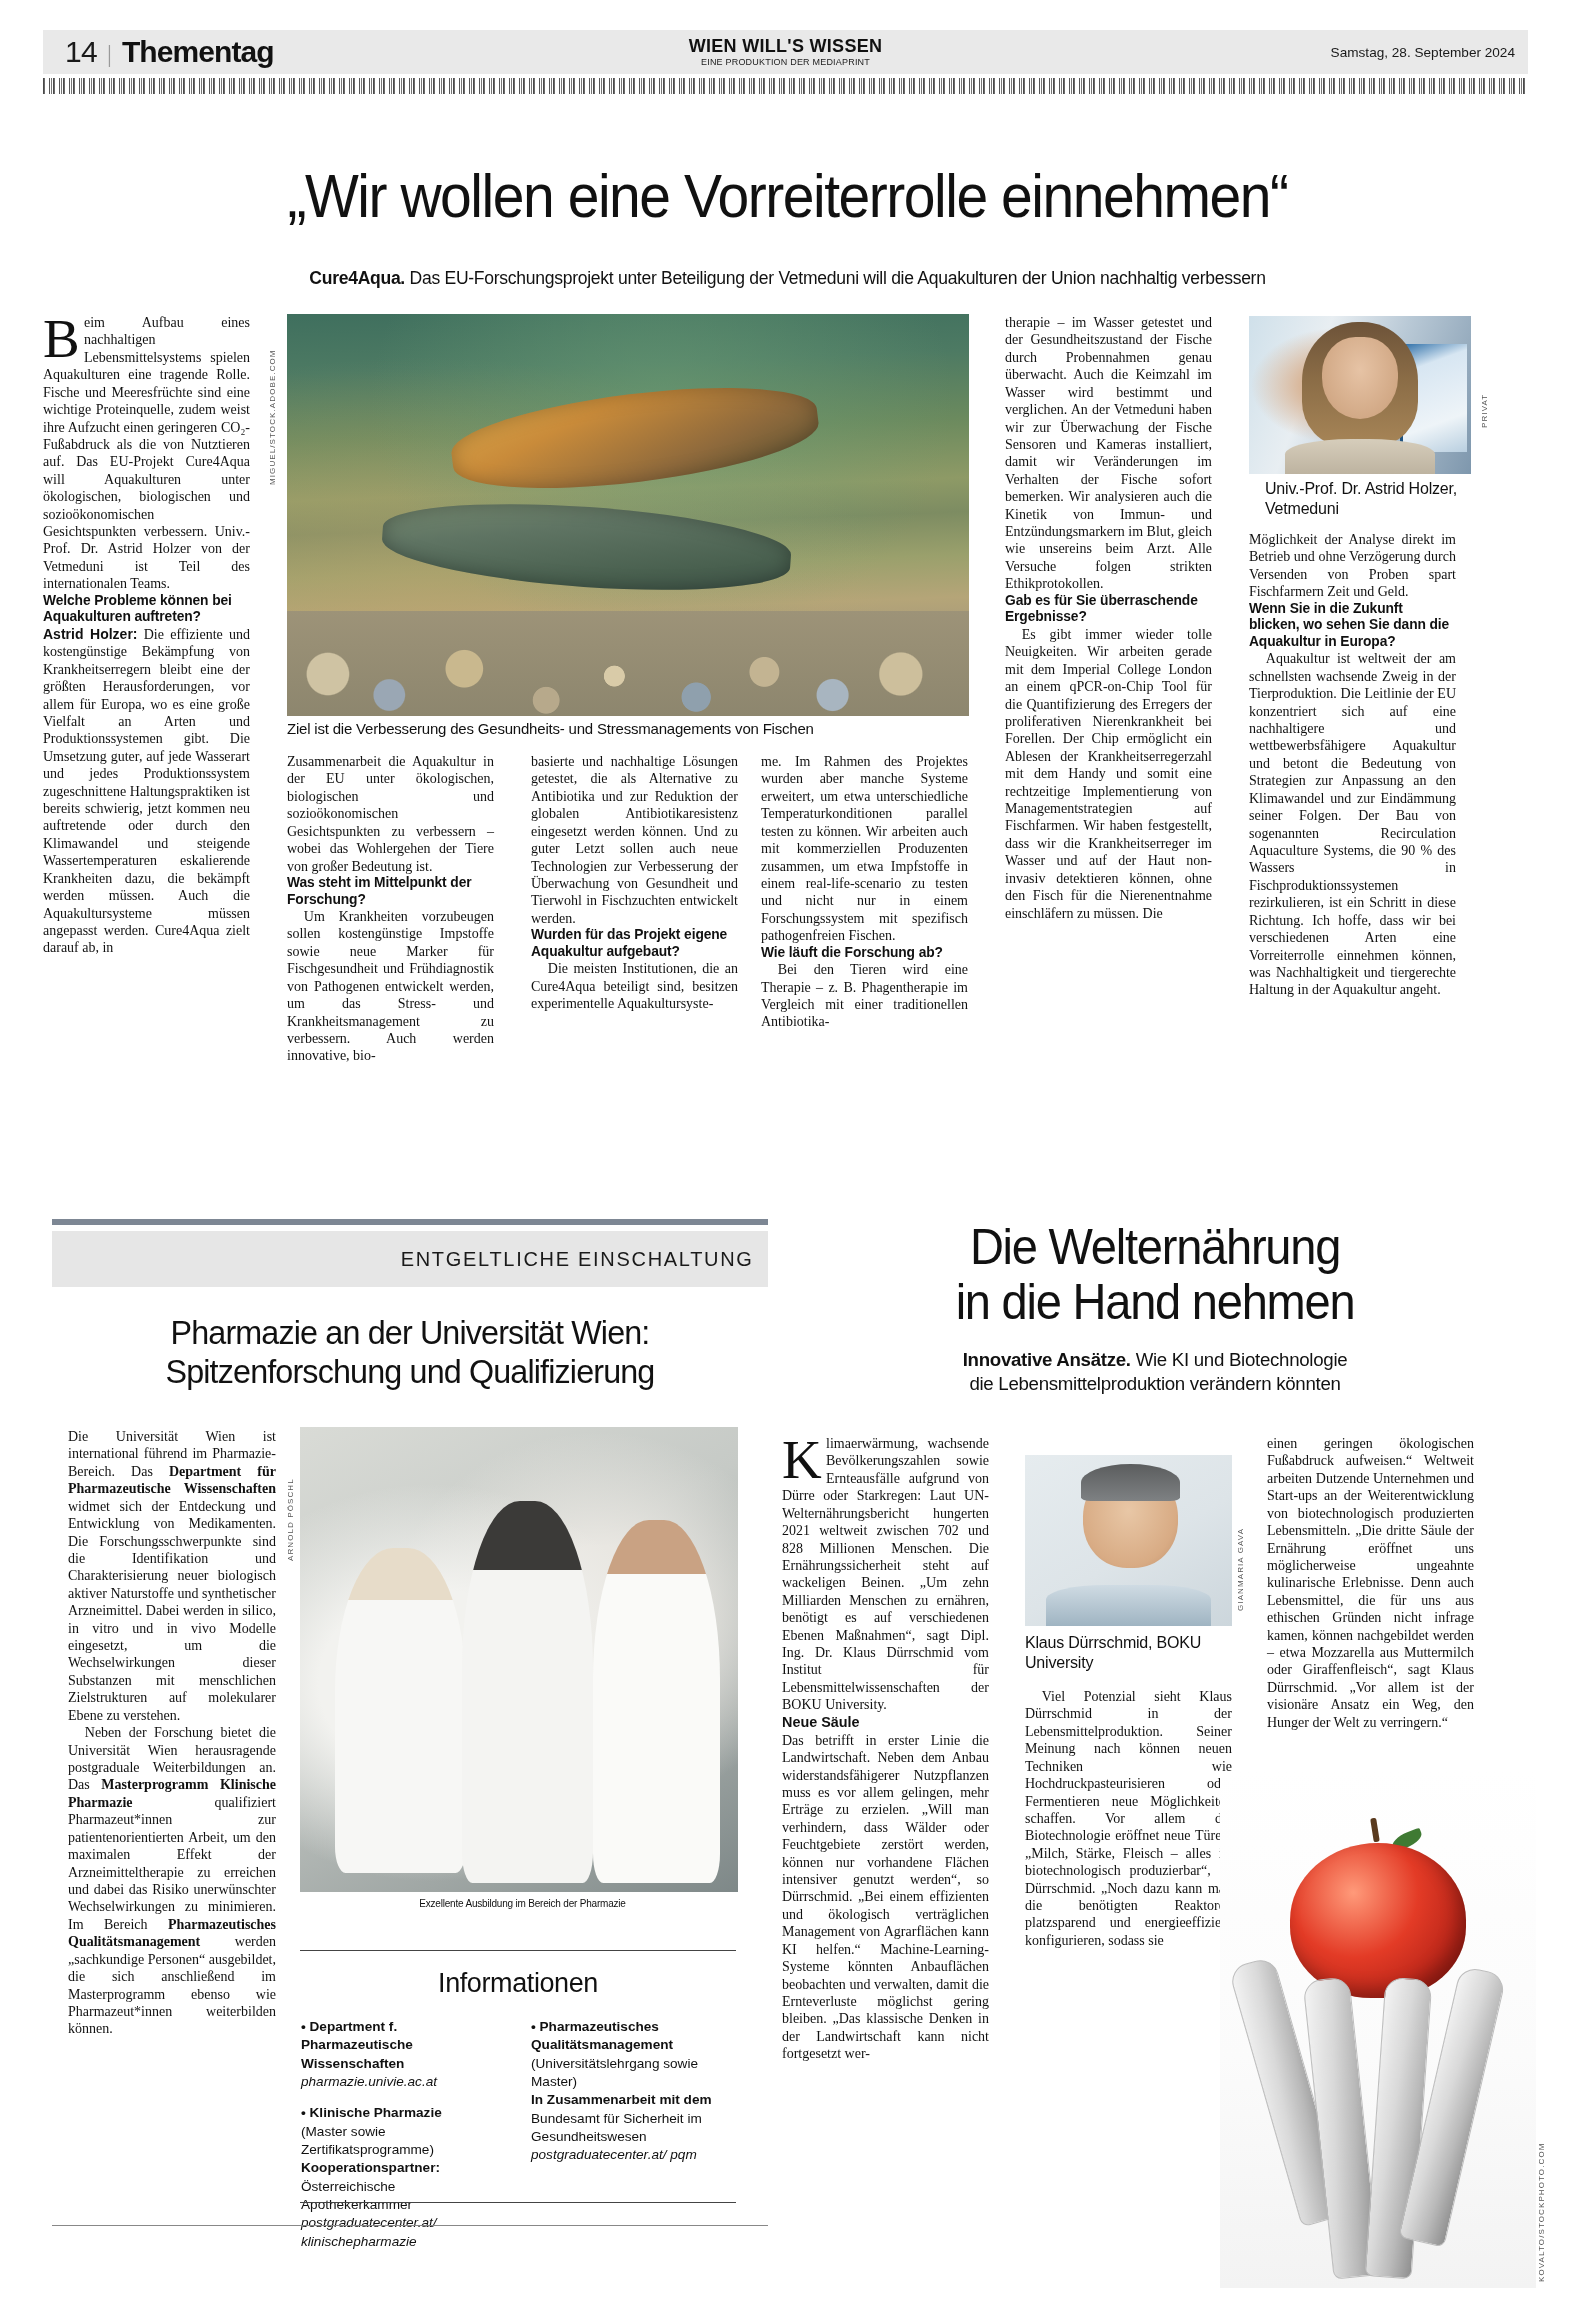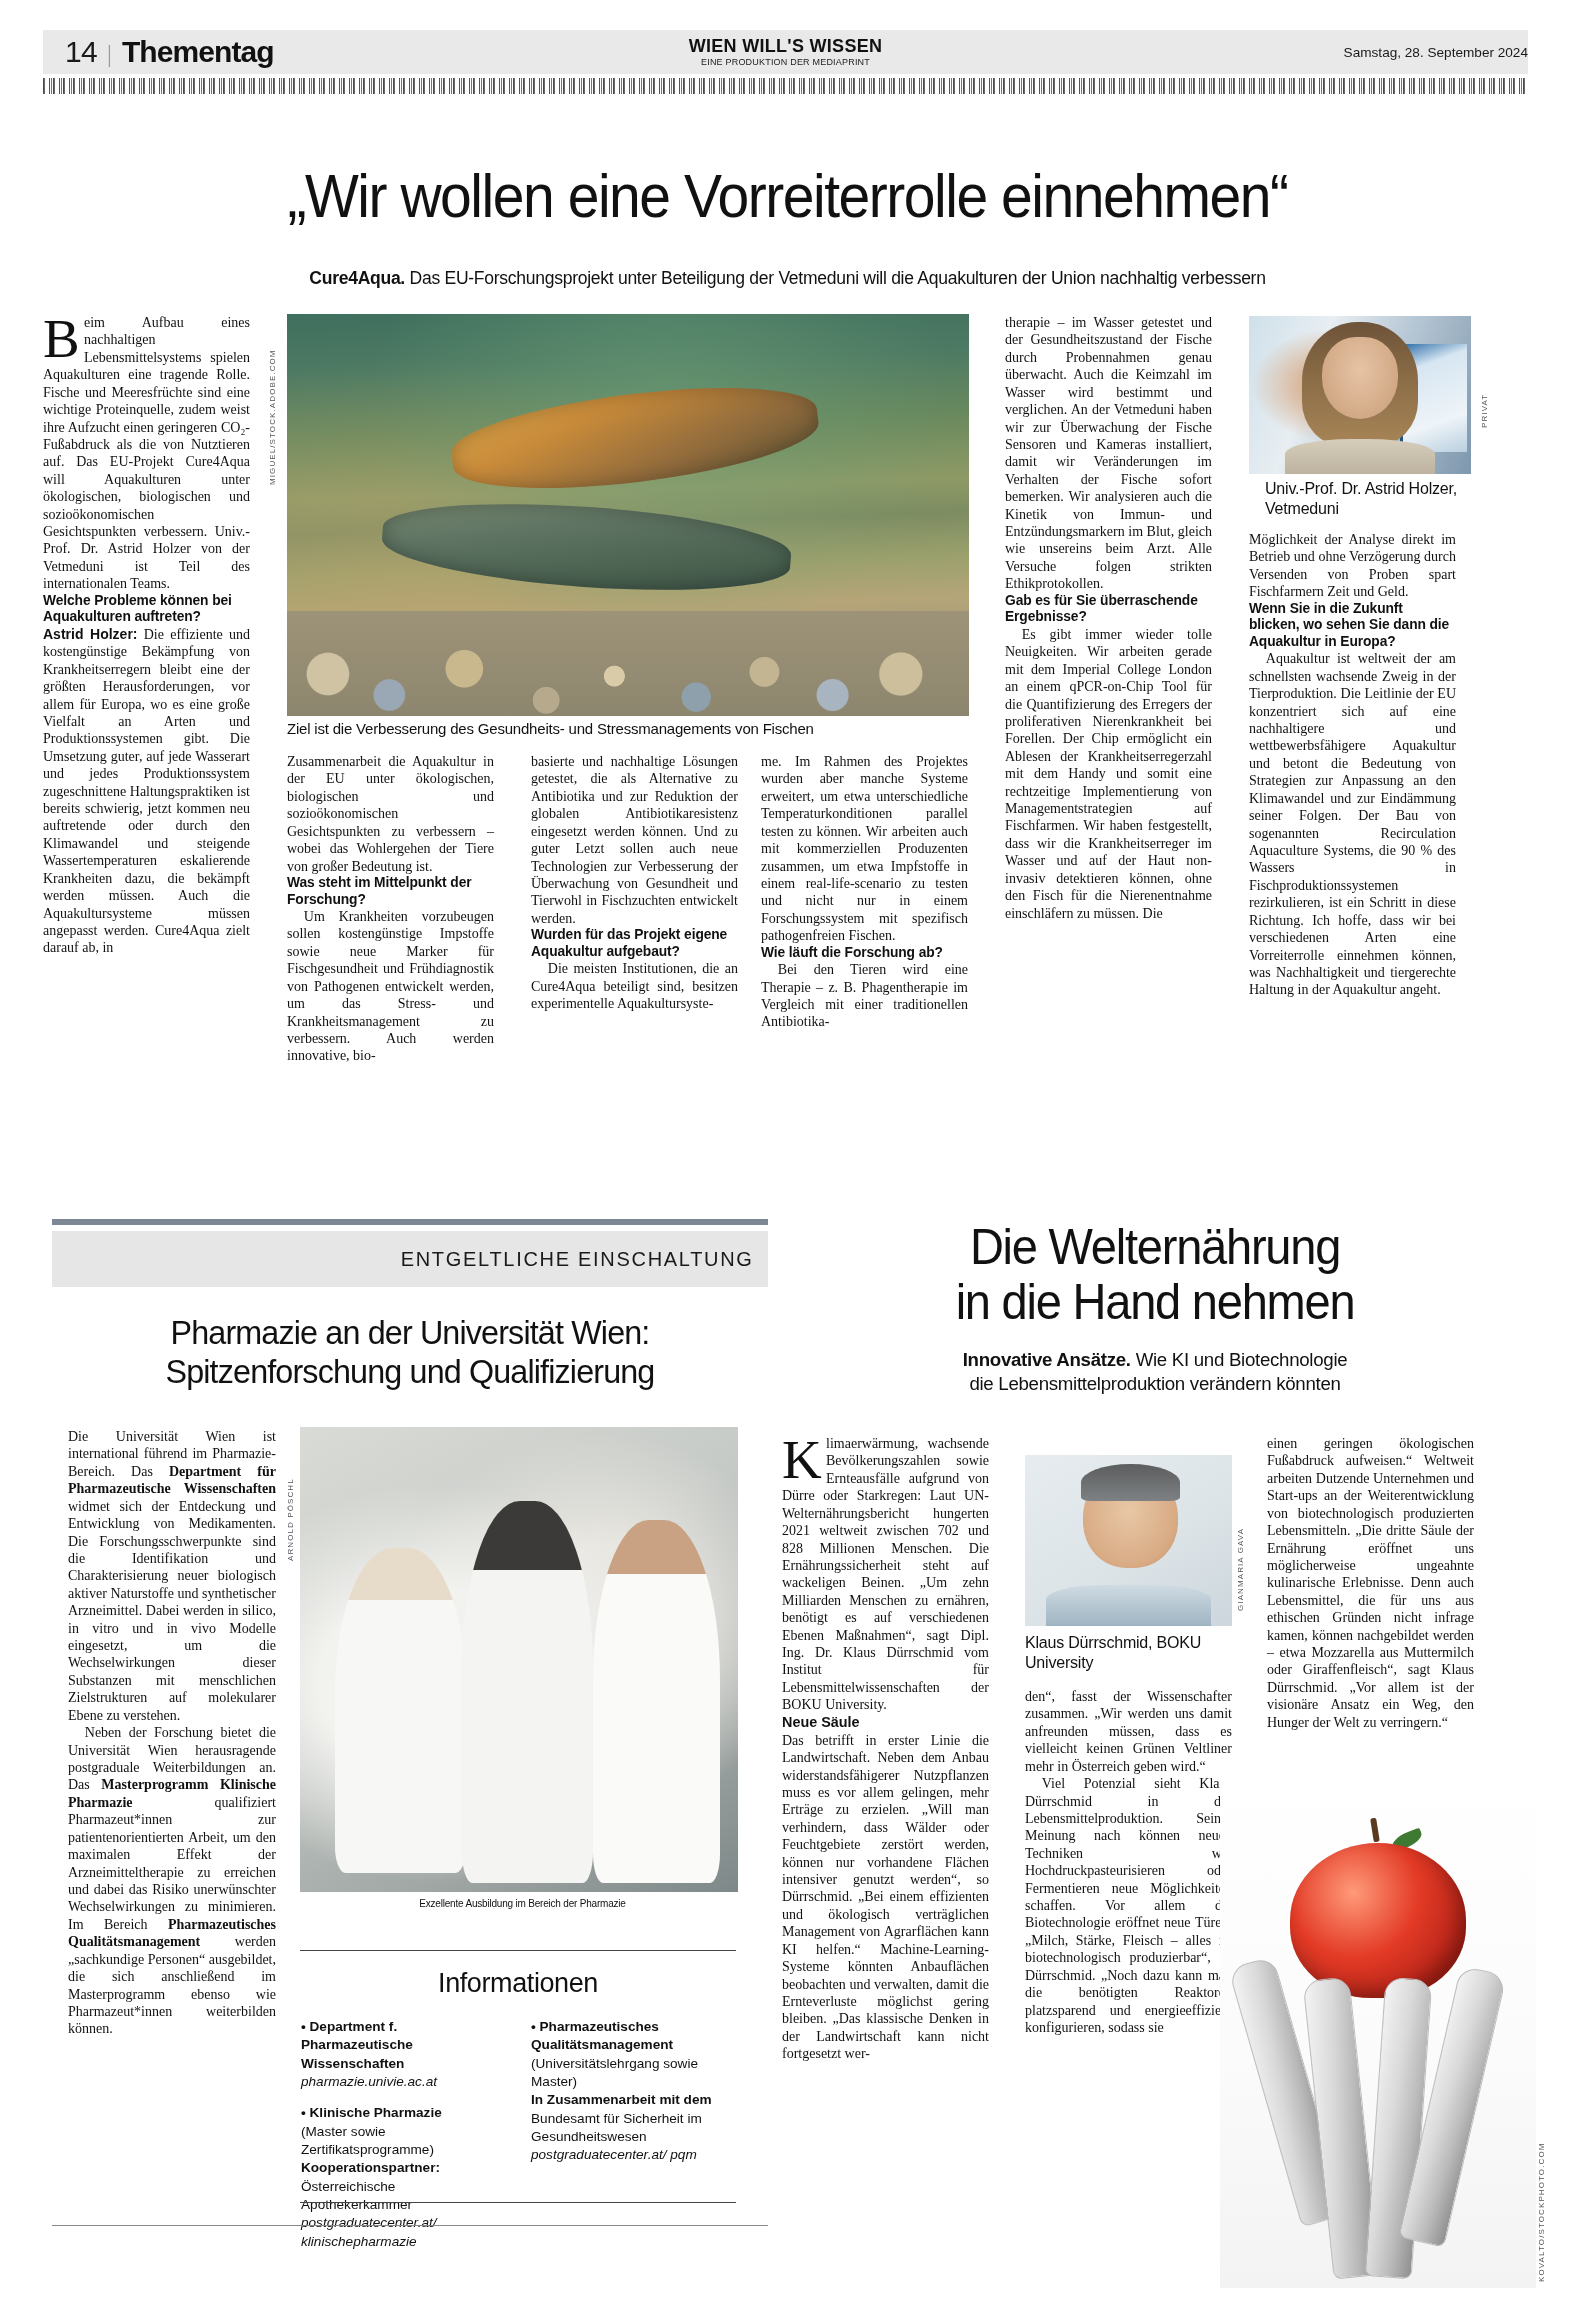--- a/index.html
+++ b/index.html
@@ -37,21 +37,21 @@
     font-family: "Liberation Sans", sans-serif;
     font-size: 18px; font-weight: 700; color: #111;
     letter-spacing: 0.3px;
   }
   .mast-sub {
     font-family: "Liberation Sans", sans-serif;
     font-size: 9px; font-weight: 400; color: #222;
     letter-spacing: 0.2px; margin-top: 2.9px;
   }
   .mast-right {
-    width: 373px; text-align: right; 
+    width: 373px; text-align: right; padding-right: 13px;
     font-family: "Liberation Sans", sans-serif;
     font-size: 13.6px; color: #1a1a1a;
   }
   .barcode {
     position: absolute; left: 43px; top: 78px; width: 1485px; height: 16px;
     background: repeating-linear-gradient(90deg,
       #4a4a4a 0px, #4a4a4a 0.7px, #fff 0.7px, #fff 1.4px,
       #6a6a6a 1.4px, #6a6a6a 2.2px, #fff 2.2px, #fff 3.6px,
       #333 3.6px, #333 4.3px, #fff 4.3px, #fff 5.7px,
       #555 5.7px, #555 7.2px, #fff 7.2px, #fff 8px,
@@ -448,21 +448,20 @@
     <div class="portrait-b">
       <div class="pb-head"></div>
       <div class="pb-hair"></div>
       <div class="pb-shirt"></div>
     </div>
   </div>
   <div class="credit-v" style="left:1236px; top:1460px; height:151px;">GIANMARIA GAVA</div>
   <div class="caption-sm" style="position:absolute; left:1025px; top:1633px; width:201px;">Klaus Dürrschmid, BOKU University</div>
 
   <div class="col" style="left:1025px; top:1688px; width:207px;">
-    <p>den“, fasst der Wissenschafter zusammen. „Wir werden uns damit anfreunden müssen, dass es vielleicht keinen Grünen Veltliner mehr in Österreich geben wird.“</p>
     <p style="text-indent:1.2em;">Viel Potenzial sieht Klaus Dürrschmid in der Lebensmittelproduktion. Seiner Meinung nach können neuen Techniken wie Hochdruckpasteurisieren oder Fermentieren neue Möglichkeiten schaffen. Vor allem die Biotechnologie eröffnet neue Türen. „Milch, Stärke, Fleisch – alles ist biotechnologisch produzierbar“, so Dürrschmid. „Noch dazu kann man die benötigten Reaktoren platzsparend und energieeffizient konfigurieren, sodass sie</p>
   </div>
 
   <div class="col" style="left:1267px; top:1435px; width:207px;">
     <p>einen geringen ökologischen Fußabdruck aufweisen.“ Weltweit arbeiten Dutzende Unternehmen und Start-ups an der Weiterentwicklung von biotechnologisch produzierten Lebensmitteln. „Die dritte Säule der Ernährung eröffnet uns möglicherweise ungeahnte kulinarische Erlebnisse. Denn auch Lebensmittel, die für uns aus ethischen Gründen nicht infrage kamen, können nachgebildet werden – etwa Mozzarella aus Muttermilch oder Giraffenfleisch“, sagt Klaus Dürrschmid. „Vor allem ist der visionäre Ansatz ein Weg, den Hunger der Welt zu verringern.“</p>
   </div>
 
   <div class="photo" style="left:1220px; top:1771px; width:316px; height:517px;">
     <div class="robot-hand">
       <div class="apple-stem"></div>

